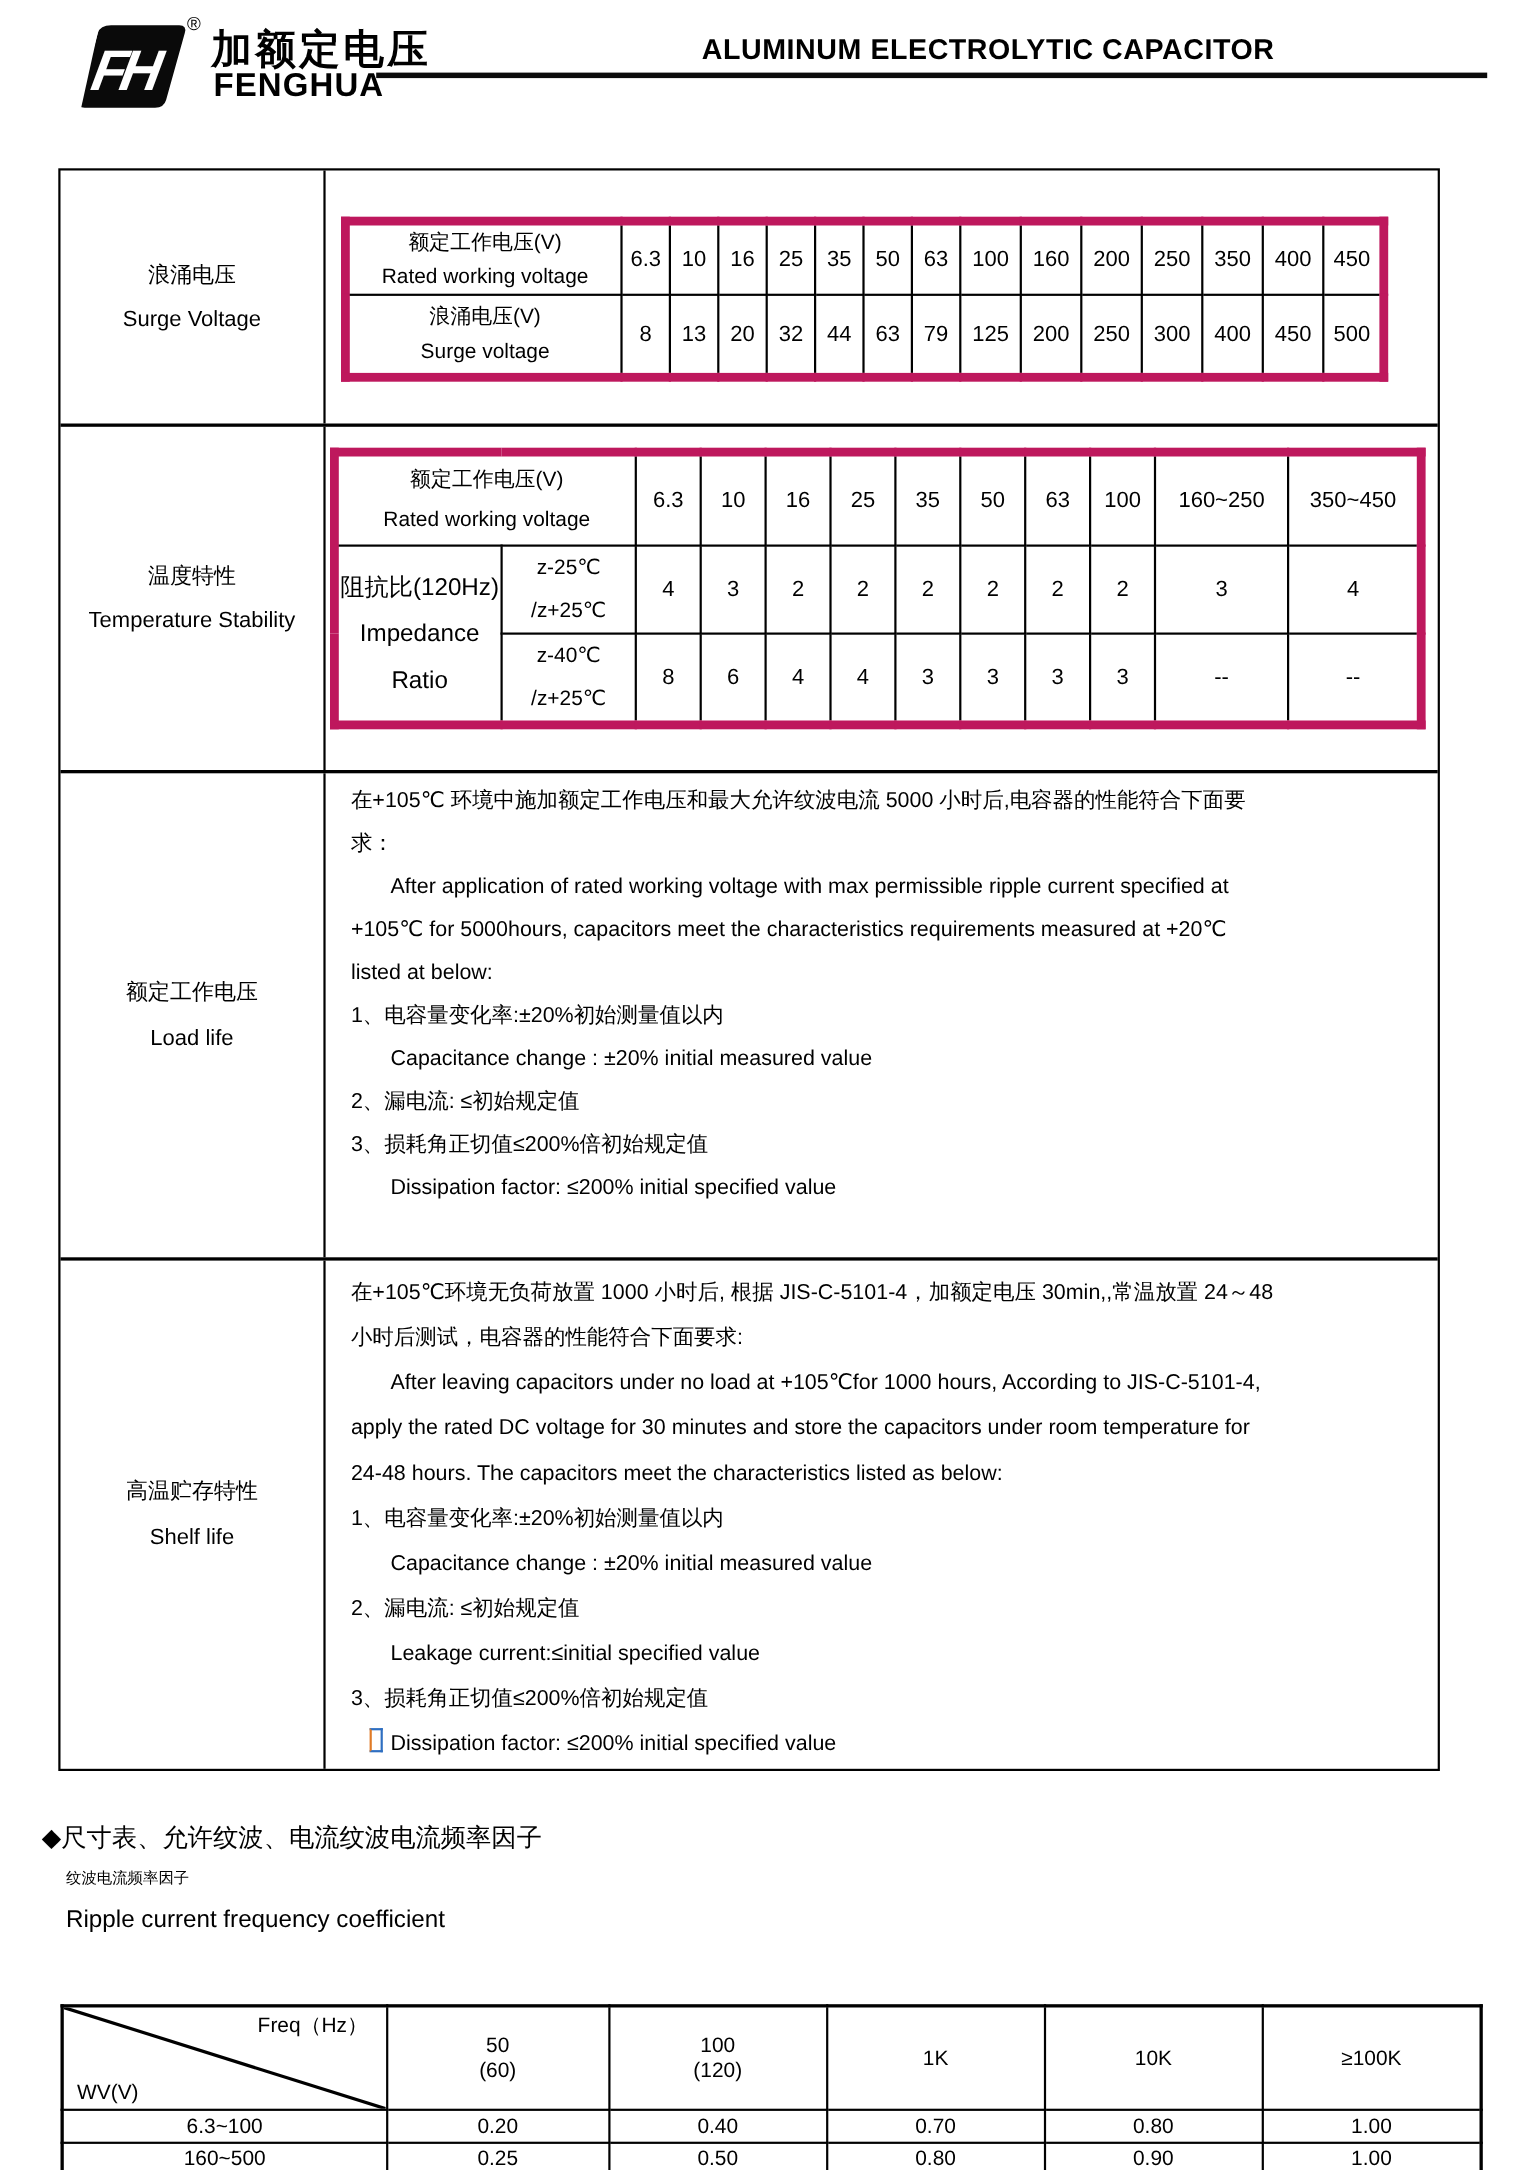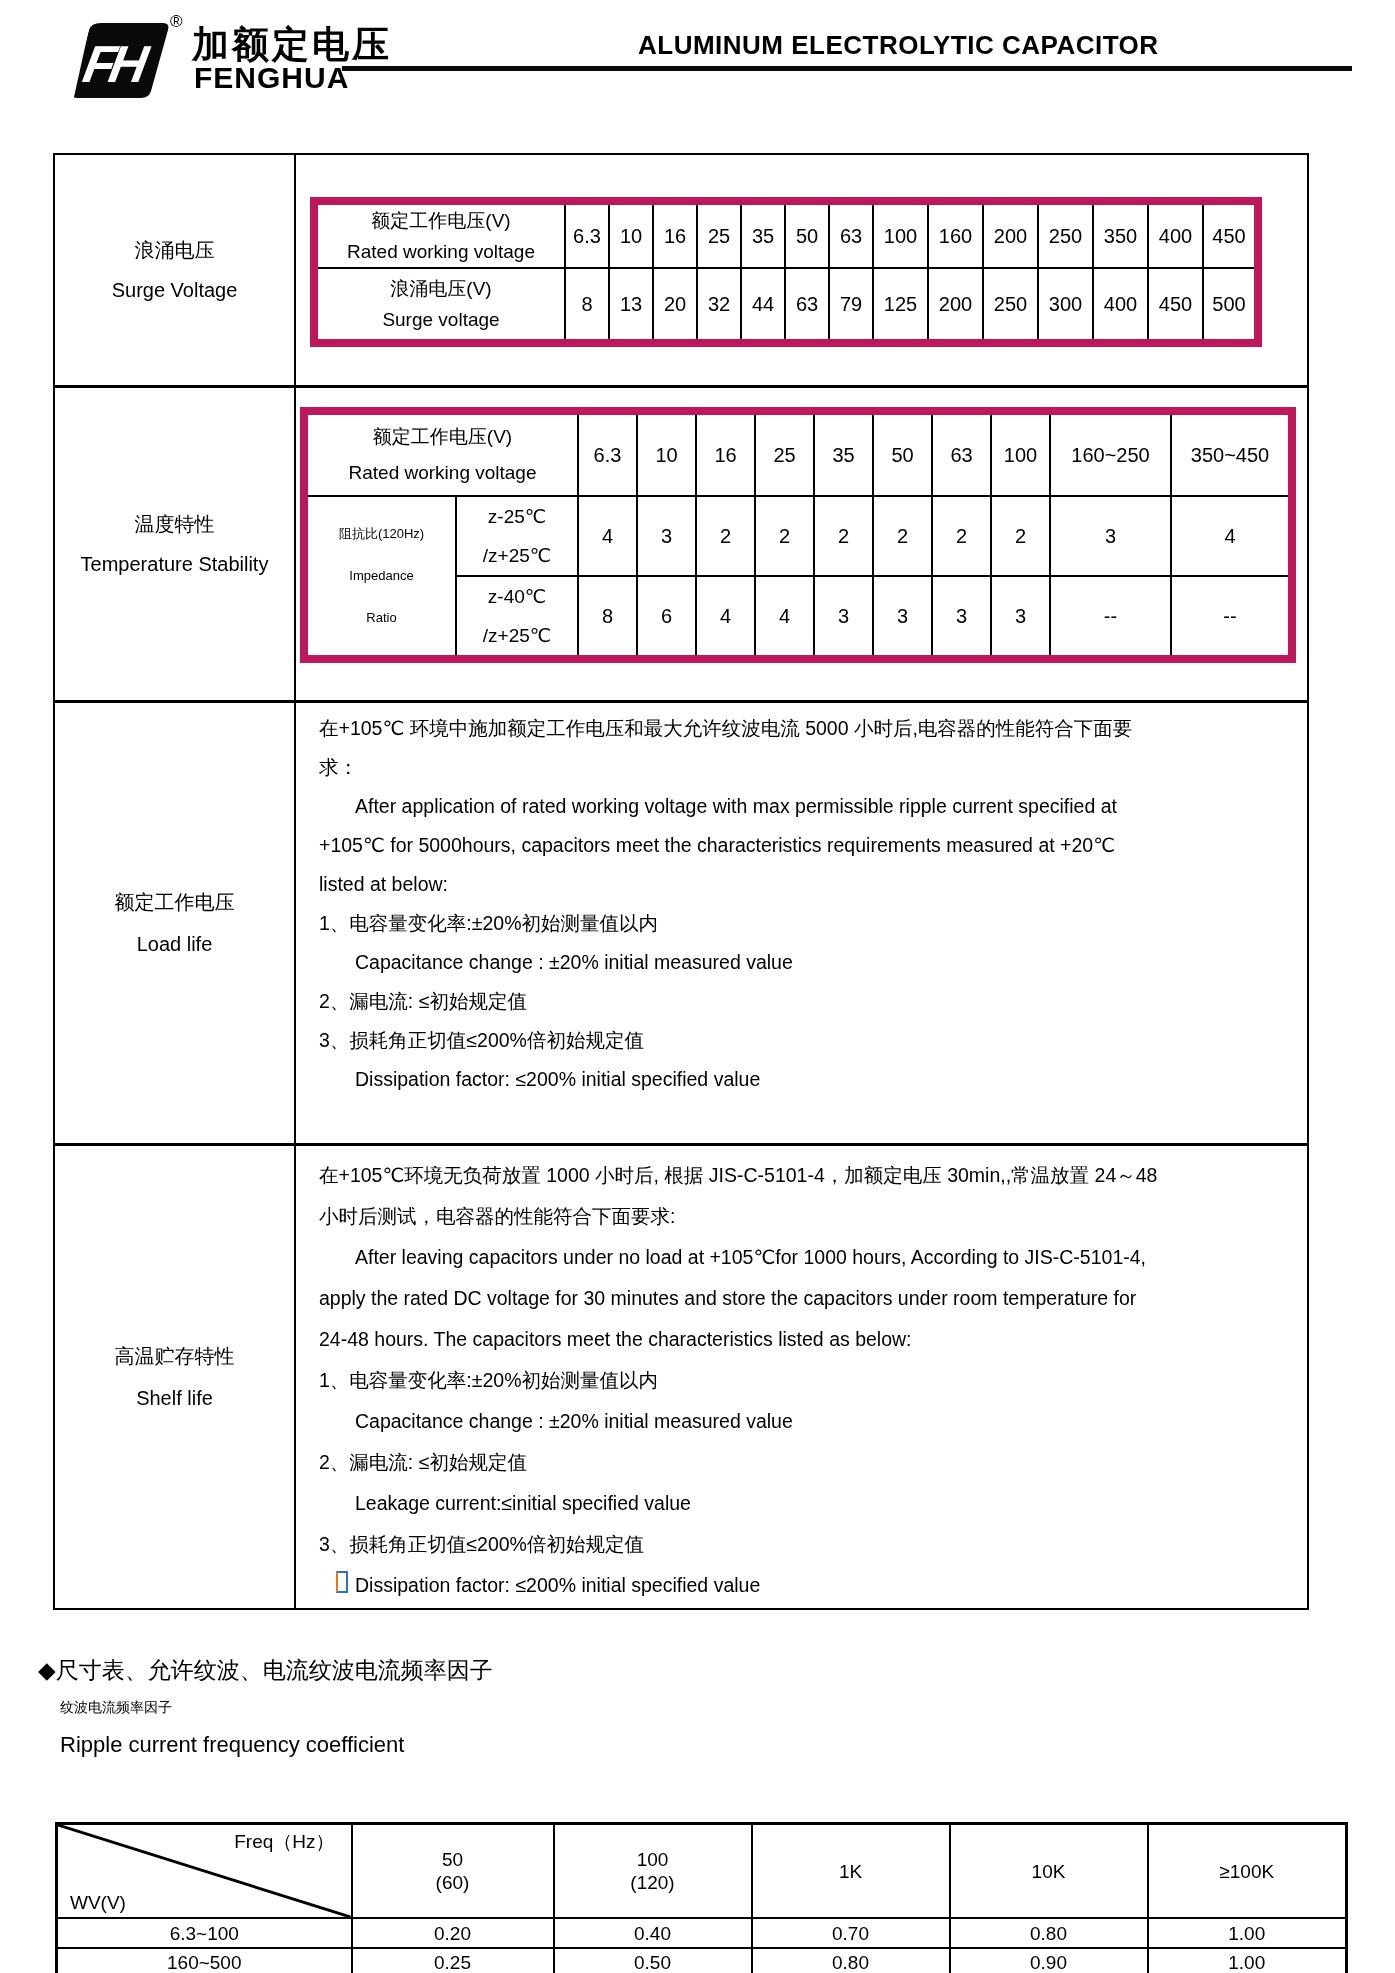--- a/index.html
+++ b/index.html
@@ -34,21 +34,21 @@
   .surge-table{left:14px;top:42px;width:947px;}
   .surge-table tr.tr-a{height:66px;}
   .surge-table tr.tr-b{height:75px;}
   .surge-table td.nlabel{font-size:19px;}
   .nlabel span{display:block;line-height:31px;}
   .temp-table{left:4px;top:19px;width:988px;}
   .temp-table tr.tr-h{height:85px;}
   .temp-table tr.tr-1{height:80px;}
   .temp-table tr.tr-2{height:79px;}
   .temp-head span{display:block;line-height:36px;font-size:19px;}
-  .imp-cell span{display:block;line-height:42px;font-size:13px;}
+  .imp-cell span{display:block;line-height:42px;font-size:22px;}
   .cond-cell span{display:block;line-height:39px;font-size:19px;}
 
   
   .life-text{position:absolute;left:0;right:0;top:0;bottom:0;padding:6px 18px 0 23px;font-size:19.5px;}
   .life-text p{margin:0;white-space:pre-line;line-height:39px;}
   .r4 .life-text p{line-height:41px;}
   .r4 .life-text{padding-top:9px;}
   p.en-indent{text-indent:36px;}
   p.item-en{padding-left:36px;}
 

